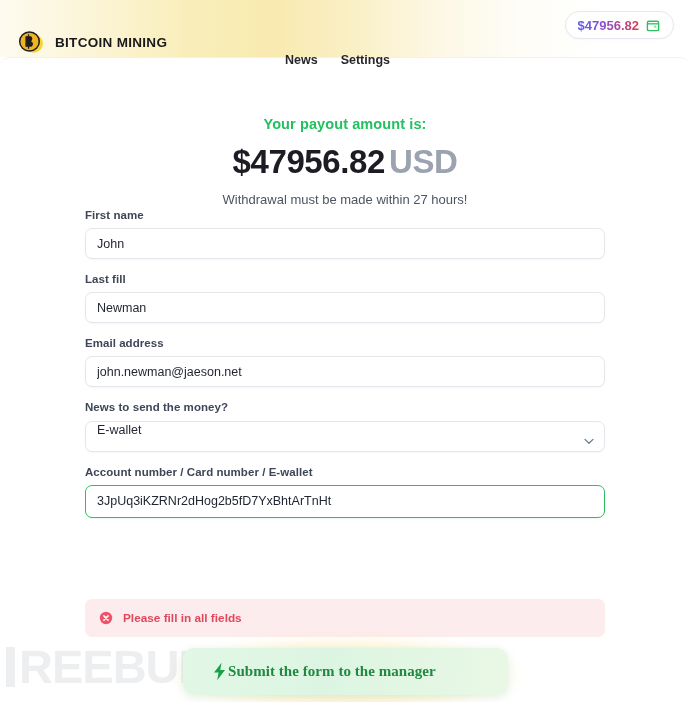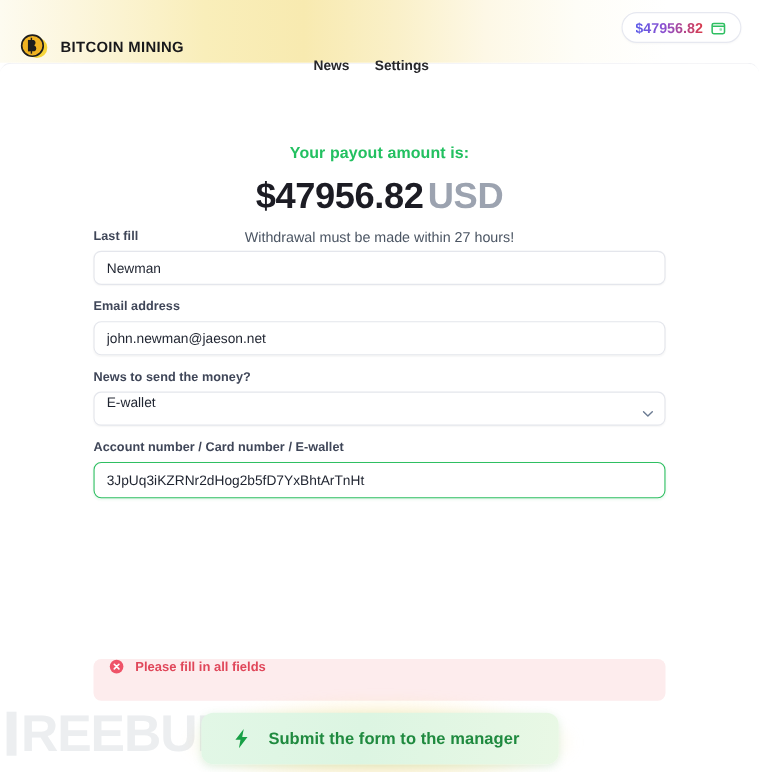--- a/index.html
+++ b/index.html
@@ -128,21 +128,21 @@
       linear-gradient(#ffffff 8.5px, transparent 8.5px, transparent 38.7px, #ffffff 38.7px),
       linear-gradient(90deg, #ffffff 8.5px, transparent 8.5px, transparent 38.7px, #ffffff 38.7px);
     background-size: 47.2px 47.2px, 47.2px 47.2px;
     background-position: 20px 14px, 20px 14px;
     mix-blend-mode: normal;
     pointer-events: none;
   }
   .card-inner { position: relative; z-index: 2; width: 100%; height: 100%; }
 
   
-  .payout { position: absolute; left: 0; top: 0; width: 690px; text-align: center; margin-top: 16px; }
+  .payout { position: absolute; left: 0; top: 0; width: 690px; text-align: center; }
   .payout-label {
     margin-top: 58px;
     font-size: 14.5px;
     font-weight: bold;
     color: #22c060;
     letter-spacing: 0.1px;
   }
   .payout-amount {
     margin-top: 11px;
     font-size: 33px;
@@ -221,20 +221,21 @@
   
   .error-box {
     position: absolute;
     left: 85px;
     top: 541px;
     width: 520px;
     height: 38px;
     background: #fdeced;
     border-radius: 7px;
     display: flex;
+    align-items: center;
     padding: 0 14px;
     gap: 10px;
   }
   .error-icon { width: 14px; height: 14px; flex: 0 0 auto; display: block; }
   .error-text {
     font-size: 11.8px;
     font-weight: bold;
     color: #e0475a;
   }
 
@@ -276,24 +277,24 @@
   }
   .submit-btn {
     position: relative;
     width: 325px;
     height: 47px;
     border: none;
     border-radius: 11px;
     background: linear-gradient(100deg, #e2f7e6 0%, #dcf5e2 45%, #e9f8e5 100%);
     display: flex;
     align-items: center;
-    gap: 16px;
+    gap: 0;
     padding: 0 0 0 28px;
     cursor: pointer;
-    font-family: Liberation Sans, sans-serif;
+    font-family: Liberation Serif, serif;
     box-shadow: 0 2px 8px rgba(120,190,130,0.22);
   }
   .bolt-icon { width: 17px; height: 19px; flex: 0 0 auto; display: block; }
   .submit-label {
     font-size: 15px;
     font-weight: bold;
     color: #1f8a3f;
     letter-spacing: 0.05px;
     white-space: nowrap;
   }
@@ -344,20 +345,24 @@
       <div class="payout">
         <div class="payout-label">Your payout amount is:</div>
         <div class="payout-amount">
           <span>$47956.82</span><span class="cur">USD</span>
         </div>
         <div class="payout-note">Withdrawal must be made within 27 hours!</div>
       </div>
 
       <form class="form">
 
+        <div class="field">
+          <label class="field-label">First name</label>
+          <input class="input" type="text" value="John" style="">
+        </div>
 
         <div class="field">
           <label class="field-label">Last fill</label>
           <input class="input" type="text" value="Newman" style="">
         </div>
 
         <div class="field">
           <label class="field-label">Email address</label>
           <input class="input" type="text" value="john.newman@jaeson.net" style="">
         </div>

